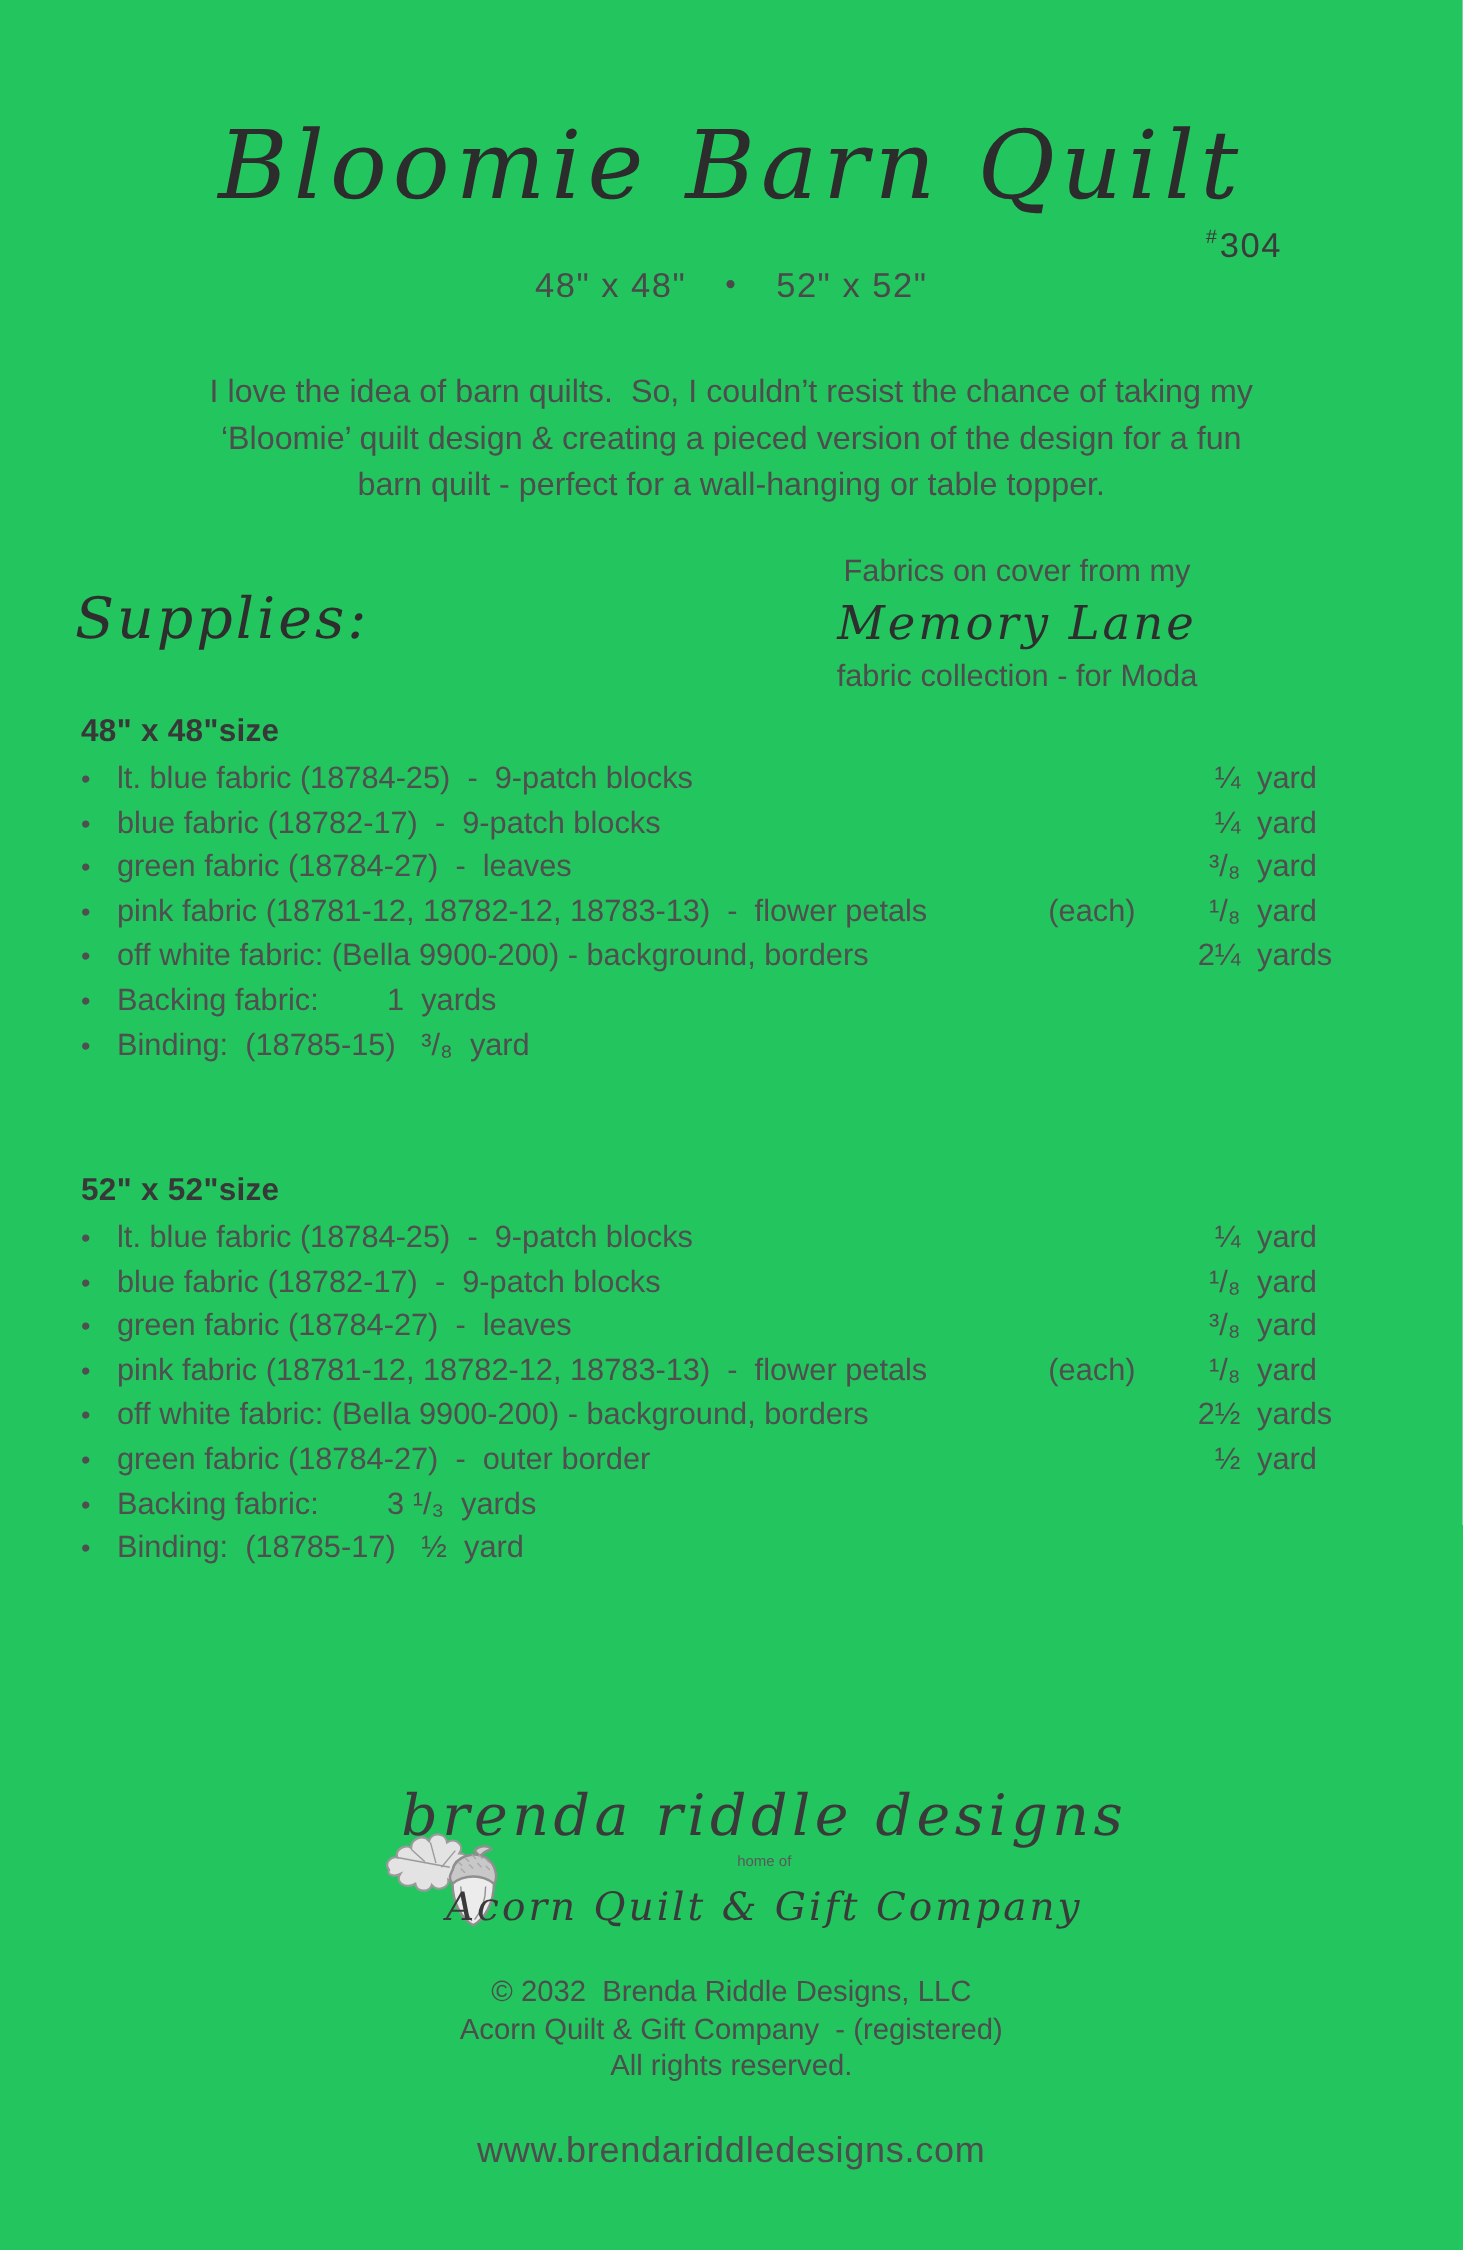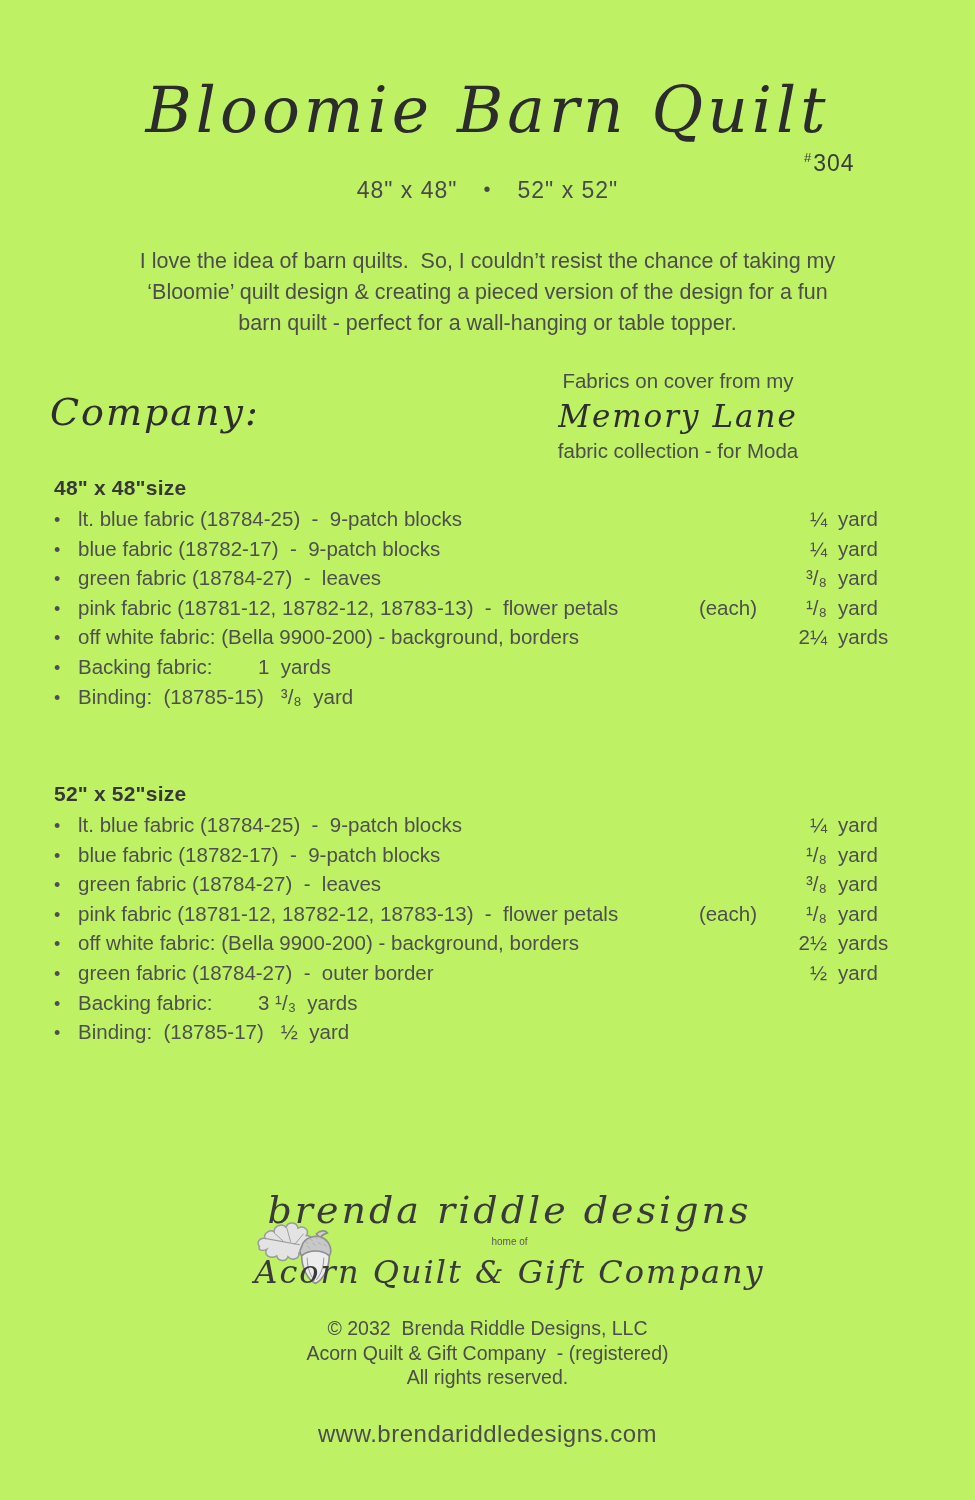--- a/index.html
+++ b/index.html
@@ -1,20 +1,20 @@
 <!DOCTYPE html>
 <html><head>
 <meta charset="utf-8">
 <style>
   html, body { margin: 0; padding: 0; background: #d4d4d4; }
   .page {
     position: relative;
     width: 975px;
     height: 1500px;
-    background: #bef264;
+    background: #22c55e;
     font-family: "Liberation Sans", sans-serif;
     color: #4c4c4c;
     overflow: hidden;
   }
   .abs { position: absolute; }
   .center { left: 0; width: 975px; text-align: center; }
 
   
   .title {
     top: 74px;
@@ -80,21 +80,21 @@
     font-style: italic;
     font-size: 38px;
     letter-spacing: 3px;
     color: #3a3a3a;
     line-height: 44px;
   }
   .logo-homeof { font-size: 10px; color: #5a5a5a; line-height: 15px; margin-top: 2px; }
   .logo-company {
     font-family: "DejaVu Serif", serif;
     font-style: italic;
-    font-size: 32px;
+    font-size: 26px;
     letter-spacing: 2px;
     color: #3a3a3a;
     line-height: 40px;
     margin-top: 3px;
   }
   .acorn { top: 1208px; left: 252px; width: 92px; height: 92px; }
 
   
   .copyright { top: 1316px; font-size: 19.5px; line-height: 24.5px; color: #4d4d4d; }
   .copyright div { white-space: pre; }
@@ -111,21 +111,21 @@
   <div class="abs center sizes">
     <span>48" x 48"</span><span class="sep">•</span><span>52" x 52"</span>
   </div>
 
   <div class="abs center intro">
     <div>I love the idea of barn quilts.  So, I couldn’t resist the chance of taking my</div>
     <div>‘Bloomie’ quilt design &amp; creating a pieced version of the design for a fun</div>
     <div>barn quilt - perfect for a wall-hanging or table topper.</div>
   </div>
 
-  <div class="abs supplies">Company:</div>
+  <div class="abs supplies">Supplies:</div>
 
   <div class="abs fabrics-note">
     <div class="fn-line">Fabrics on cover from my</div>
     <div class="fn-script">Memory Lane</div>
     <div class="fn-line">fabric collection - for Moda</div>
   </div>
 
   <div class="abs section sec-48">
     <div class="sec-heading">48" x 48"size</div>
     <div class="items">

